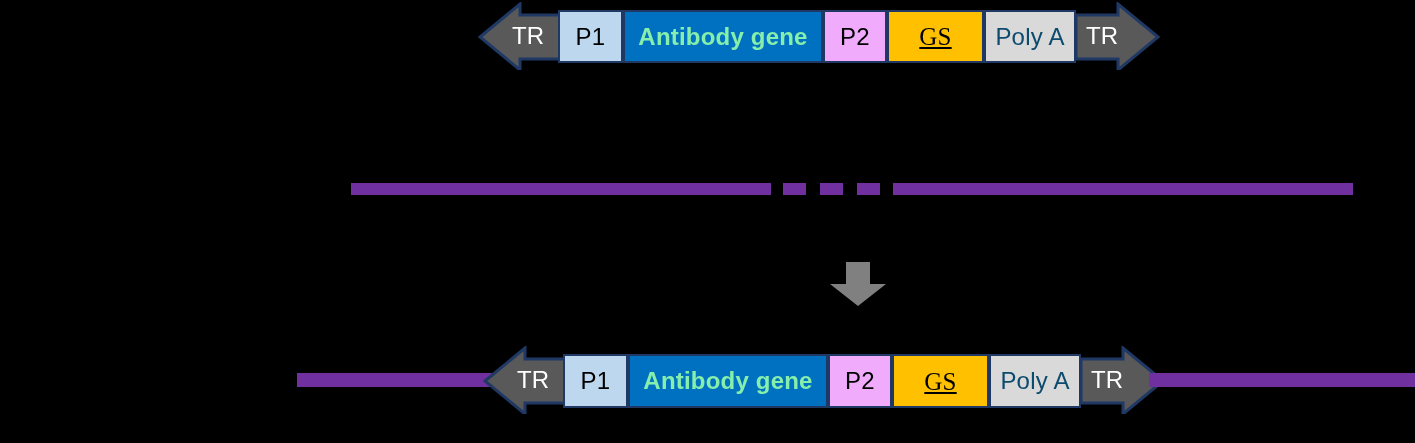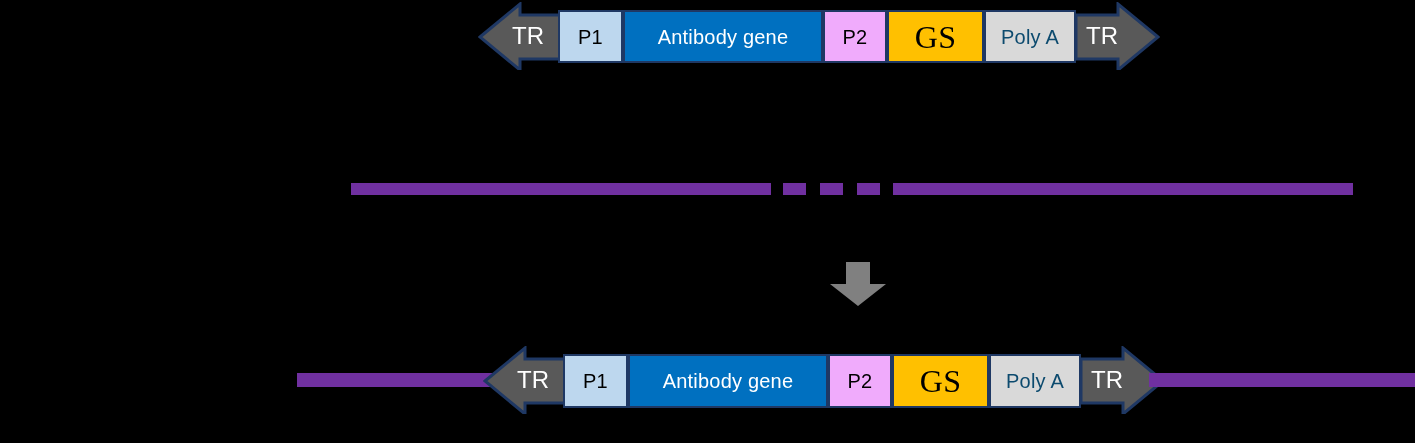--- a/index.html
+++ b/index.html
@@ -27,29 +27,29 @@
     height: 70px;
   }
 
   .seg {
     position: absolute;
     box-sizing: border-box;
     border: 2px solid #1f3864;
     display: flex;
     align-items: center;
     justify-content: center;
-    font-size: 20px;
+    font-size: 24px;
     line-height: 1;
     white-space: nowrap;
     letter-spacing: 0.2px;
   }
   .seg.p1    { background: #bdd7ee; color: #000000; }
-  .seg.gene  { background: #0070c0; color: #ffffff; }
+  .seg.gene  { background: #0070c0; color: #86efac; font-weight: bold; }
   .seg.p2    { background: #f0abfc; color: #000000; }
-  .seg.gs    { background: #ffc000; color: #000000; font-family: "Liberation Serif", serif; font-size: 32px; }
+  .seg.gs    { background: #ffc000; color: #000000; font-family: "Liberation Serif", serif; font-size: 25px; text-decoration: underline; }
   .seg.polya { background: #d9d9d9; color: #0c4a6e; }
 
   
   .tr-arrow {
     position: absolute;
     top: 0;
   }
   .tr-label {
     position: absolute;
     color: #ffffff;

